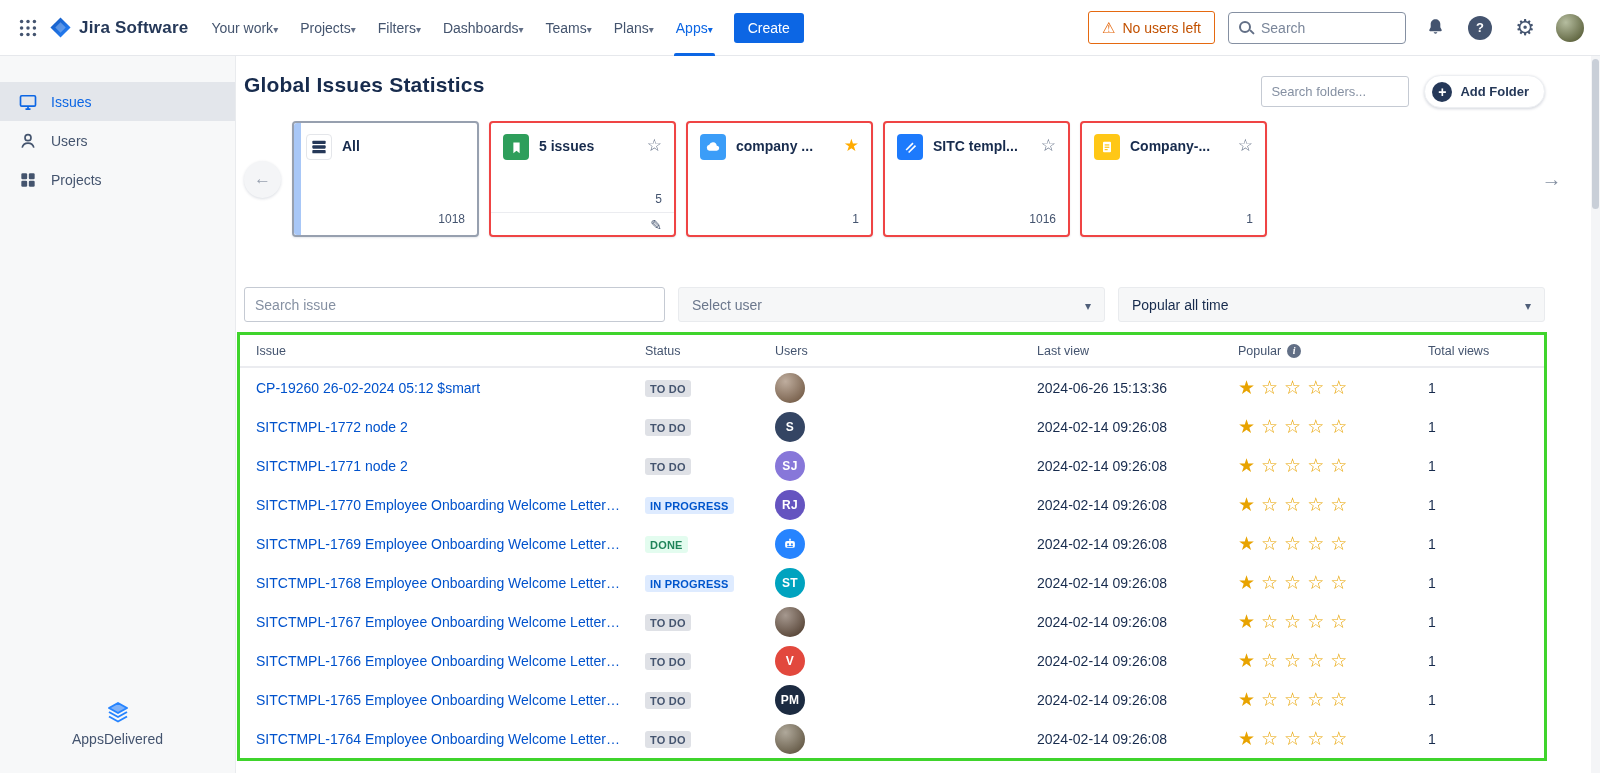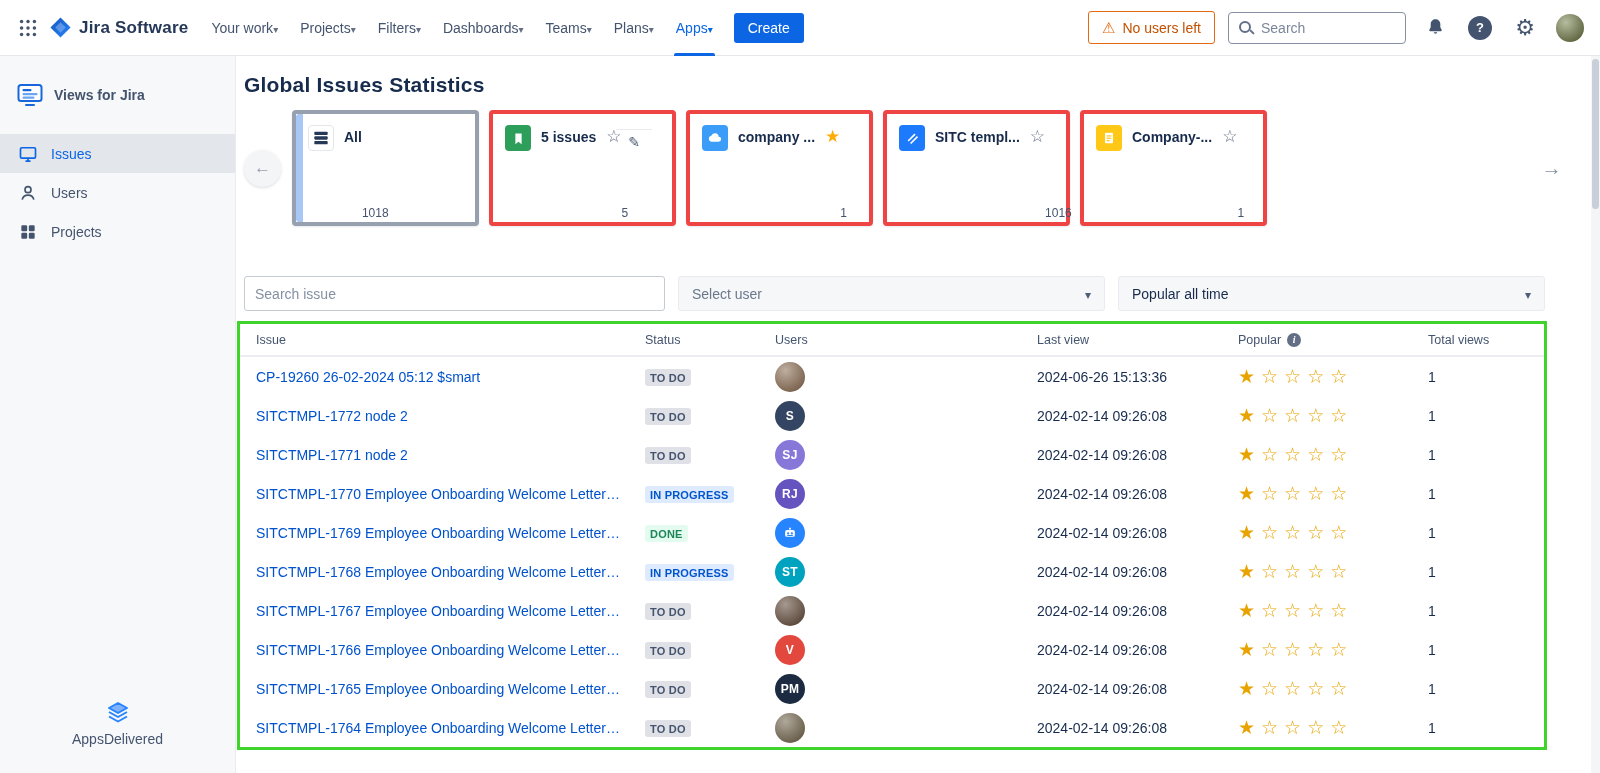--- a/index.html
+++ b/index.html
@@ -55,21 +55,21 @@
   .plus-circle::after{content:"+"}
 
   
   .carousel{display:flex;align-items:center;margin-top:13px;gap:11px;padding-right:30px}
   .car-arrow{width:37px;height:37px;border-radius:50%;display:flex;align-items:center;justify-content:center;font-size:17px;color:#97A0AF;flex-shrink:0}
   .car-arrow.left{background:#F4F5F7;box-shadow:0 1px 3px rgba(9,30,66,.15)}
   .car-arrow.left::after{content:"←"}
   .car-arrow.right{margin-left:auto;color:#8590A2}
   .car-arrow.right::after{content:"→";font-size:20px}
   .cards{display:flex;gap:10px}
-  .card{width:187px;height:116px;background:#fff;border:4px solid #ef4444;border-radius:4px;box-shadow:0 1px 2px rgba(9,30,66,.1);position:relative;padding:11px 12px 0;display:flex;flex-direction:row}
+  .card{width:187px;height:116px;background:#fff;border:2px solid #ef4444;border-radius:4px;box-shadow:0 1px 2px rgba(9,30,66,.1);position:relative;padding:11px 12px 7px;display:flex;flex-direction:column}
   .card.selected{border-color:#97A0AF}
   .sel-stripe{position:absolute;left:0;top:0;bottom:0;width:7px;background:#A8C7F7;border-radius:3px 0 0 3px}
   .card-top{display:flex;gap:10px;align-items:flex-start}
   .f-icon{width:26px;height:26px;border-radius:4px;display:flex;align-items:center;justify-content:center;flex-shrink:0}
   .f-name{flex:1;font-size:14px;font-weight:600;color:#172B4D;padding-top:4px;white-space:nowrap;overflow:hidden}
   .f-star{font-size:17px;line-height:1;padding-top:3px}
   .f-star.outline{color:#626F86}
   .f-star.filled{color:#FFAB00}
   .f-count{margin-top:auto;text-align:right;font-size:12px;color:#44546F;padding-bottom:2px}
   .f-footer{border-top:1px solid #EBECF0;margin:4px -12px -8px;padding:3px 12px 2px;text-align:right}
@@ -192,30 +192,20 @@
       </button>
       <button class="icon-btn">
         <span class="nav-avatar"></span>
       </button>
     </div>
   </header>
 
   <div class="body">
 
     <aside class="sidebar">
-      <div class="app-header">
-        <svg width="26" height="26" viewBox="0 0 26 26">
-            <rect x="1.5" y="3" width="23" height="16" rx="2.5" fill="#fff" stroke="#1868DB" stroke-width="2"></rect>
-            <rect x="5.5" y="7" width="9" height="2.2" rx="1" fill="#1868DB"></rect>
-            <rect x="5.5" y="11" width="15" height="2.2" rx="1" fill="#6CA6F0"></rect>
-            <rect x="5.5" y="14.5" width="12" height="2.2" rx="1" fill="#6CA6F0"></rect>
-            <path d="M9 23h8" stroke="#1868DB" stroke-width="2" stroke-linecap="round"></path>
-          </svg>
-        <span>Views for Jira</span>
-      </div>
       <nav class="side-nav">
           <div class="side-item active">
             <span class="side-icon">
               <svg width="20" height="20" viewBox="0 0 24 24" fill="none" stroke="currentColor" stroke-width="2">
                 <rect x="3" y="4.5" width="18" height="12.5" rx="1.5"></rect>
                 <path d="M9 20.5h6M12 17v3.5"></path>
               </svg>
             </span>
             <span>Issues</span>
           </div>
@@ -246,20 +236,27 @@
             <path d="M3 12l9 5 9-5"></path>
             <path d="M3 16.5l9 5 9-5"></path>
           </svg>
         <div>AppsDelivered</div>
       </div>
     </aside>
 
     <main class="main">
       <div class="main-header">
         <h1 class="page-title">Global Issues Statistics</h1>
+        <div class="folder-tools">
+          <input placeholder="Search folders..." style="">
+          <button class="add-folder">
+            <span class="plus-circle"></span>
+            <span>Add Folder</span>
+          </button>
+        </div>
       </div>
 
       <div class="carousel">
         <button class="car-arrow left">
             <span></span>
           </button>
         <div class="cards">
             <div class="card selected">
               <span class="sel-stripe"></span>
               <div class="card-top">

